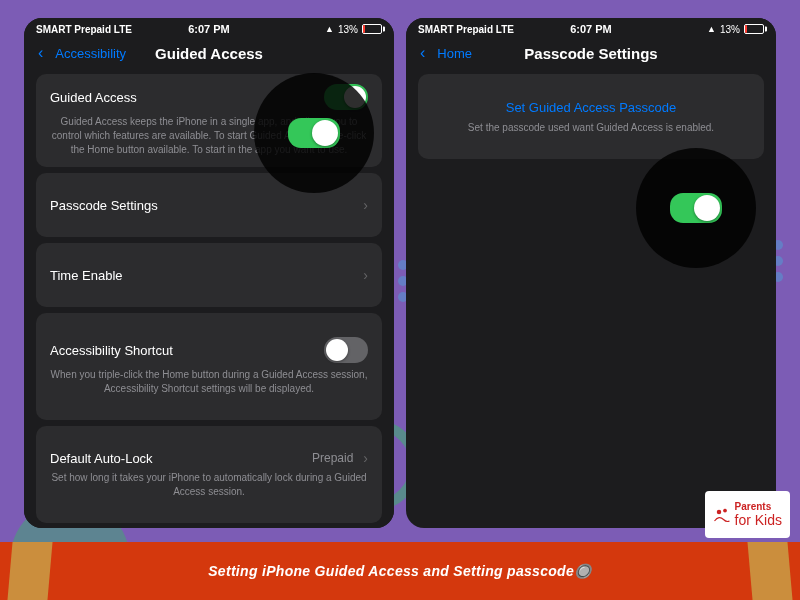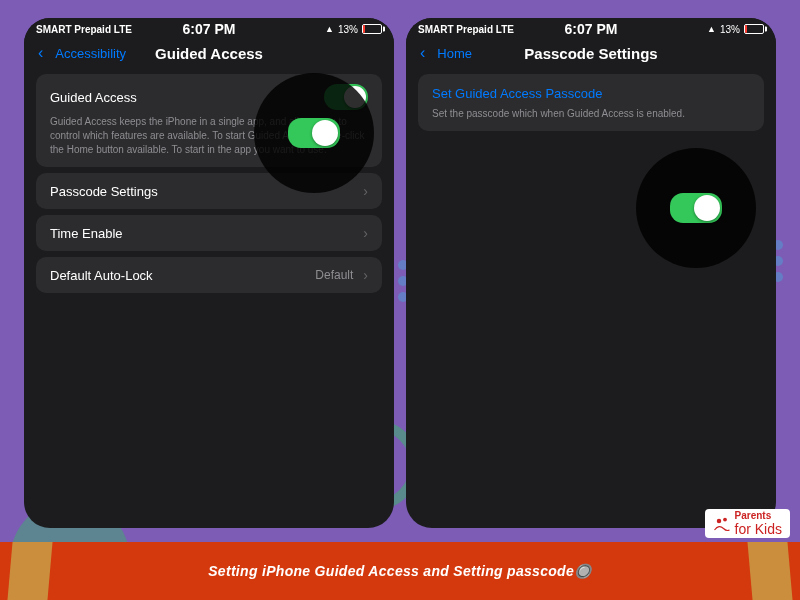--- a/index.html
+++ b/index.html
@@ -71,41 +71,42 @@
       margin-top: 8px;
       position: relative;
       z-index: 2;
     }
 
     
     .phone-screen {
       width: 370px;
       height: 510px;
       background: #1c1c1e;
-      border-radius: 26px;
+      border-radius: 18px;
       overflow: hidden;
       position: relative;
+      text-align: center;
     }
 
     
     .status-bar {
       display: flex;
       justify-content: space-between;
       align-items: center;
       padding: 4px 12px;
       background: #1c1c1e;
       height: 22px;
     }
     .status-left {
       font-size: 10px;
       color: #fff;
       font-weight: 600;
     }
     .status-time {
-      font-size: 14px;
+      font-size: 11px;
       color: #fff;
       font-weight: 600;
       position: absolute;
       left: 50%;
       transform: translateX(-50%);
     }
     .status-right {
       display: flex;
       align-items: center;
       gap: 4px;
@@ -161,21 +162,21 @@
       padding: 4px 0;
       overflow: hidden;
     }
 
     
     .setting-row {
       background: #2c2c2e;
       margin: 0 12px;
       border-radius: 10px;
       margin-bottom: 6px;
-      padding: 10px 14px;
+      padding: 24px 14px;
       position: relative;
     }
     .setting-row-flex {
       display: flex;
       align-items: center;
       justify-content: space-between;
     }
     .setting-label {
       color: #fff;
       font-size: 13px;
@@ -284,21 +285,21 @@
       letter-spacing: 0.3px;
     }
 
     
     .brand-area {
       position: absolute;
       bottom: 62px;
       right: 10px;
       background: #fff;
       border-radius: 4px;
-      padding: 1px 8px;
+      padding: 10px 8px;
       display: flex;
       align-items: center;
       gap: 4px;
       z-index: 10;
     }
     .brand-logo-text {
       font-size: 10px;
       font-weight: 700;
       color: #cc2222;
     }
@@ -391,29 +392,39 @@
           </div>
         </div>
 
         <div class="setting-row">
           <div class="setting-row-flex">
             <span class="setting-label">Time Enable</span>
             <span class="setting-arrow">›</span>
           </div>
         </div>
 
+        <div class="setting-row">
+          <div class="setting-row-flex">
+            <span class="setting-label">Accessibility Shortcut</span>
+            <div class="toggle off">
+              <div class="toggle-thumb"></div>
+            </div>
+          </div>
+          <p class="setting-desc">When you triple-click the Home button during a Guided Access session, Accessibility Shortcut settings will be displayed.</p>
+        </div>
 
         <div class="setting-row">
           <div class="setting-row-flex">
             <span class="setting-label">Default Auto-Lock</span>
             <div style="display:flex;align-items:center;gap:4px;">
-              <span class="setting-value">Default</span>
+              <span class="setting-value">Prepaid</span>
               <span class="setting-arrow">›</span>
             </div>
           </div>
+          <p class="setting-desc">Set how long it takes your iPhone to automatically lock during a Guided Access session.</p>
         </div>
       </div>
 
       <div style="
         position: absolute;
         width: 120px; height: 120px;
         background: rgba(0,0,0,0.82);
         border-radius: 50%;
         top: 55px; right: 20px;
         z-index: 10;
@@ -446,21 +457,21 @@
       <div class="nav-bar-relative">
         <span class="nav-chevron">‹</span>
         <span class="nav-back" style="color:#007aff;font-size:13px;">Home</span>
         <span class="nav-subtitle" style="font-size:15px;color:#fff;font-weight:600;position:absolute;left:50%;transform:translateX(-50%);white-space:nowrap;">Passcode Settings</span>
       </div>
 
       <div class="settings-content">
 
         <div class="setting-row">
           <span class="blue-link">Set Guided Access Passcode</span>
-          <p class="link-desc" style="color:#8e8e93;font-size:10px;margin-top:5px;line-height:1.4;">Set the passcode which when Guided Access is enabled.</p>
+          <p class="link-desc" style="color:#8e8e93;font-size:10px;margin-top:5px;line-height:1.4;">Set the passcode used want Guided Access is enabled.</p>
         </div>
 
 
       </div>
 
       <div style="
         position: absolute;
         width: 120px; height: 120px;
         background: rgba(0,0,0,0.82);
         border-radius: 50%;

